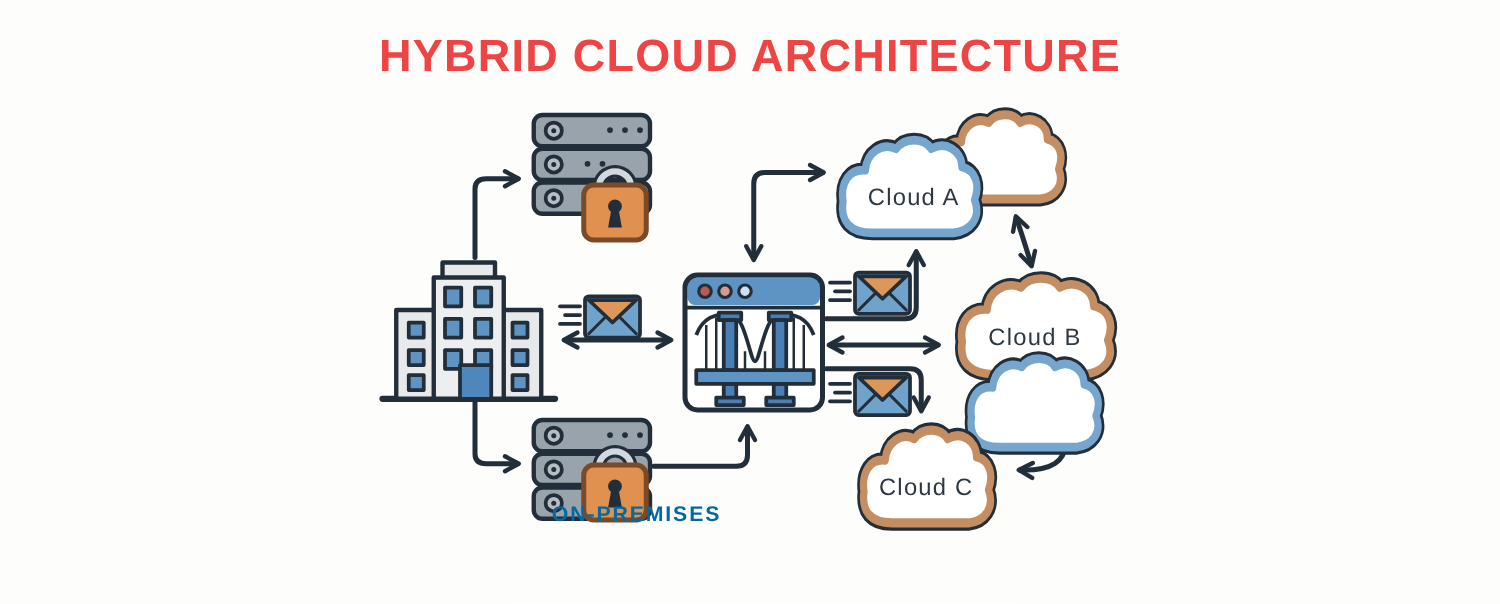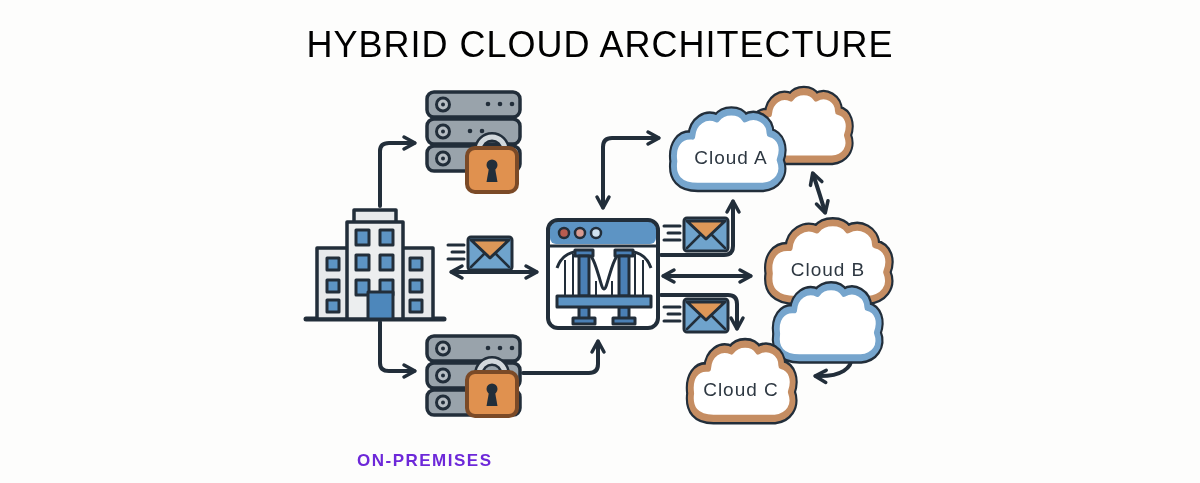--- a/index.html
+++ b/index.html
@@ -3,25 +3,25 @@
 <meta charset="utf-8">
 <style>
   html,body{margin:0;padding:0;background:#ffffff;}
   .stage{
     position:relative;width:1200px;height:483px;background:#fdfdfc;
     font-family:"Liberation Sans",sans-serif;overflow:hidden;
   }
   .stage svg{position:absolute;left:0;top:0;}
   .title{
     position:absolute;left:0;right:0;top:24px;text-align:center;
-    font-size:36px;font-weight:normal;letter-spacing:1px;color:#000000;
+    font-size:36px;font-weight:bold;letter-spacing:1px;color:#ef4444;
   }
   .zone-label{
-    position:absolute;top:451px;width:220px;text-align:left;
-    font-size:17px;font-weight:bold;letter-spacing:1.5px;color:#6d28d9;
+    position:absolute;top:402px;width:220px;text-align:right;
+    font-size:17px;font-weight:bold;letter-spacing:1.5px;color:#0369a1;
   }
   .zone-onprem{left:357px;}
   .zone-multi{left:632px;}
   .cloud-text{
     font-family:"Liberation Sans",sans-serif;font-size:19px;fill:#2e3842;letter-spacing:1px;
   }
 </style>
 </head>
 <body>
 

